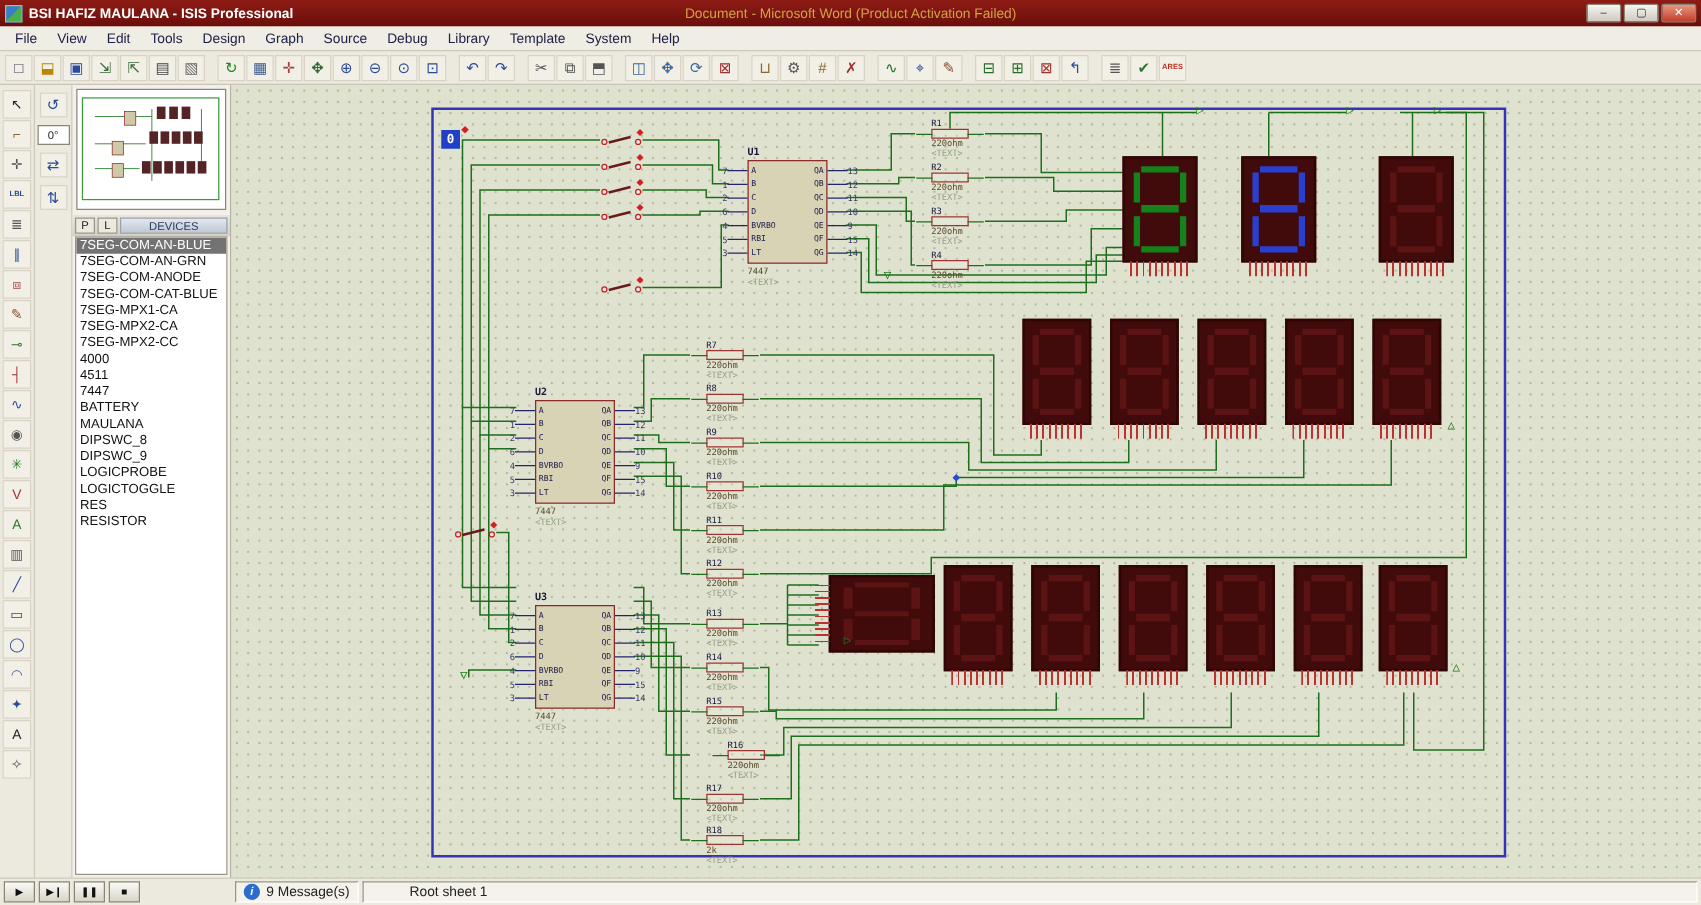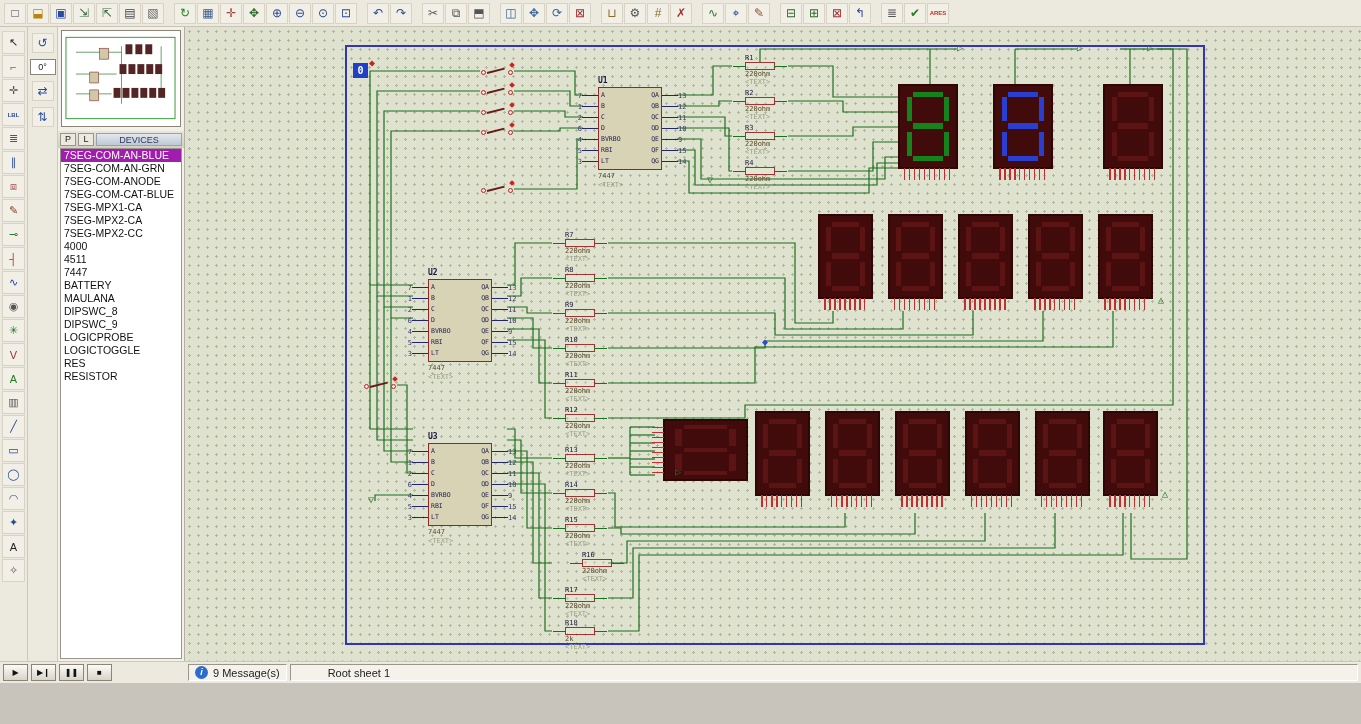--- a/index.html
+++ b/index.html
@@ -32,21 +32,21 @@
 .orient-btn{width:22px;height:20px;background:#f2efe6;border:1px solid #d8d3c5;font-size:12px;color:#2a4a9a;display:flex;align-items:center;justify-content:center;}
 .angle-box{width:26px;height:16px;background:#fff;border:1px solid #8a8578;font-size:9px;text-align:center;line-height:14px;color:#222;}
 .side-panel{width:127px;background:#f2f0e8;border-right:1px solid #b5b0a4;display:flex;flex-direction:column;}
 .overview{height:97px;background:#fff;border:1px solid #8a8578;margin:3px 3px 4px;position:relative;}
 .overview svg{width:100%;height:100%;display:block;}
 .dev-header{height:17px;display:flex;align-items:center;gap:2px;padding:1px 2px;background:linear-gradient(#e8e6dc,#d2cfc2);}
 .pl-btn{width:16px;height:13px;font-size:9px;background:#eceade;border:1px solid #9a958a;text-align:center;line-height:11px;color:#222;}
 .dev-title{flex:1;text-align:center;font-size:9px;color:#2a3a5a;background:linear-gradient(#e3e8ee,#bfc8d4);height:13px;line-height:12px;border:1px solid #9aa2b2;}
 .device-list{flex:1;background:#fff;border:1px solid #9a958a;margin:0 2px 2px;overflow:hidden;font-size:10.5px;}
 .device-item{height:13px;line-height:13px;padding-left:3px;color:#111;white-space:nowrap;}
-.device-item:nth-of-type(1){background:#a21caf;color:#fff;}
+.device-item:nth-of-type(1){background:#737373;color:#fff;}
 
 
 .canvas{flex:1;position:relative;background-color:#dfe2cf;background-image:radial-gradient(circle,#b0b79c 1px,transparent 1.2px);background-size:9px 9px;overflow:hidden;font-family:"DejaVu Sans Mono",monospace;}
 .sheet-border{position:absolute;left:160px;top:18px;width:860px;height:600px;border:2px solid #3434b8;}
 svg.wires{position:absolute;left:0;top:0;width:1176px;height:634px;}
 svg.wires polyline{fill:none;stroke:#1d6f1d;stroke-width:1.2;}
 .layer{position:absolute;left:0;top:0;width:100%;height:100%;pointer-events:none;}
 
 
 .ic{position:absolute;width:120px;height:112px;}
@@ -110,21 +110,57 @@
 .sb-spacer{width:70px;}
 .status-cell{height:17px;border:1px solid;border-color:#9a958a #fff #fff #9a958a;background:#f4f2ea;display:flex;align-items:center;font-size:11px;padding:0 6px;gap:5px;color:#222;}
 .status-cell.grow{flex:1;padding-left:37px;}
 .info-dot{width:13px;height:13px;border-radius:50%;background:#2a6cd0;color:#fff;font-size:9px;font-weight:bold;font-style:italic;text-align:center;line-height:13px;flex:0 0 auto;}
 </style>
 </head>
 <body>
 
 <div class="app">
 
-
+  <div class="titlebar">
+    <div class="app-icon"></div>
+    <span class="title-text">BSI HAFIZ MAULANA - ISIS Professional</span>
+    <span class="bg-title">Document - Microsoft Word (Product Activation Failed)</span>
+    <div class="win-controls">
+      <div class="win-btn">–</div>
+      <div class="win-btn">▢</div>
+      <div class="win-btn close">✕</div>
+    </div>
+  </div>
+
+  <div class="menubar">
+
+      <div class="menu-item">File</div>
+
+      <div class="menu-item">View</div>
+
+      <div class="menu-item">Edit</div>
+
+      <div class="menu-item">Tools</div>
+
+      <div class="menu-item">Design</div>
+
+      <div class="menu-item">Graph</div>
+
+      <div class="menu-item">Source</div>
+
+      <div class="menu-item">Debug</div>
+
+      <div class="menu-item">Library</div>
+
+      <div class="menu-item">Template</div>
+
+      <div class="menu-item">System</div>
+
+      <div class="menu-item">Help</div>
+    </div>
 
   <div class="toolbar">
 
       <div class="tb-btn" style="color: rgb(68, 68, 90);">□</div>
 
       <div class="tb-btn" style="color: rgb(184, 134, 11);">⬓</div>
 
       <div class="tb-btn" style="color: rgb(42, 74, 160);">▣</div>
 
       <div class="tb-btn" style="color: rgb(58, 106, 58);">⇲</div>

